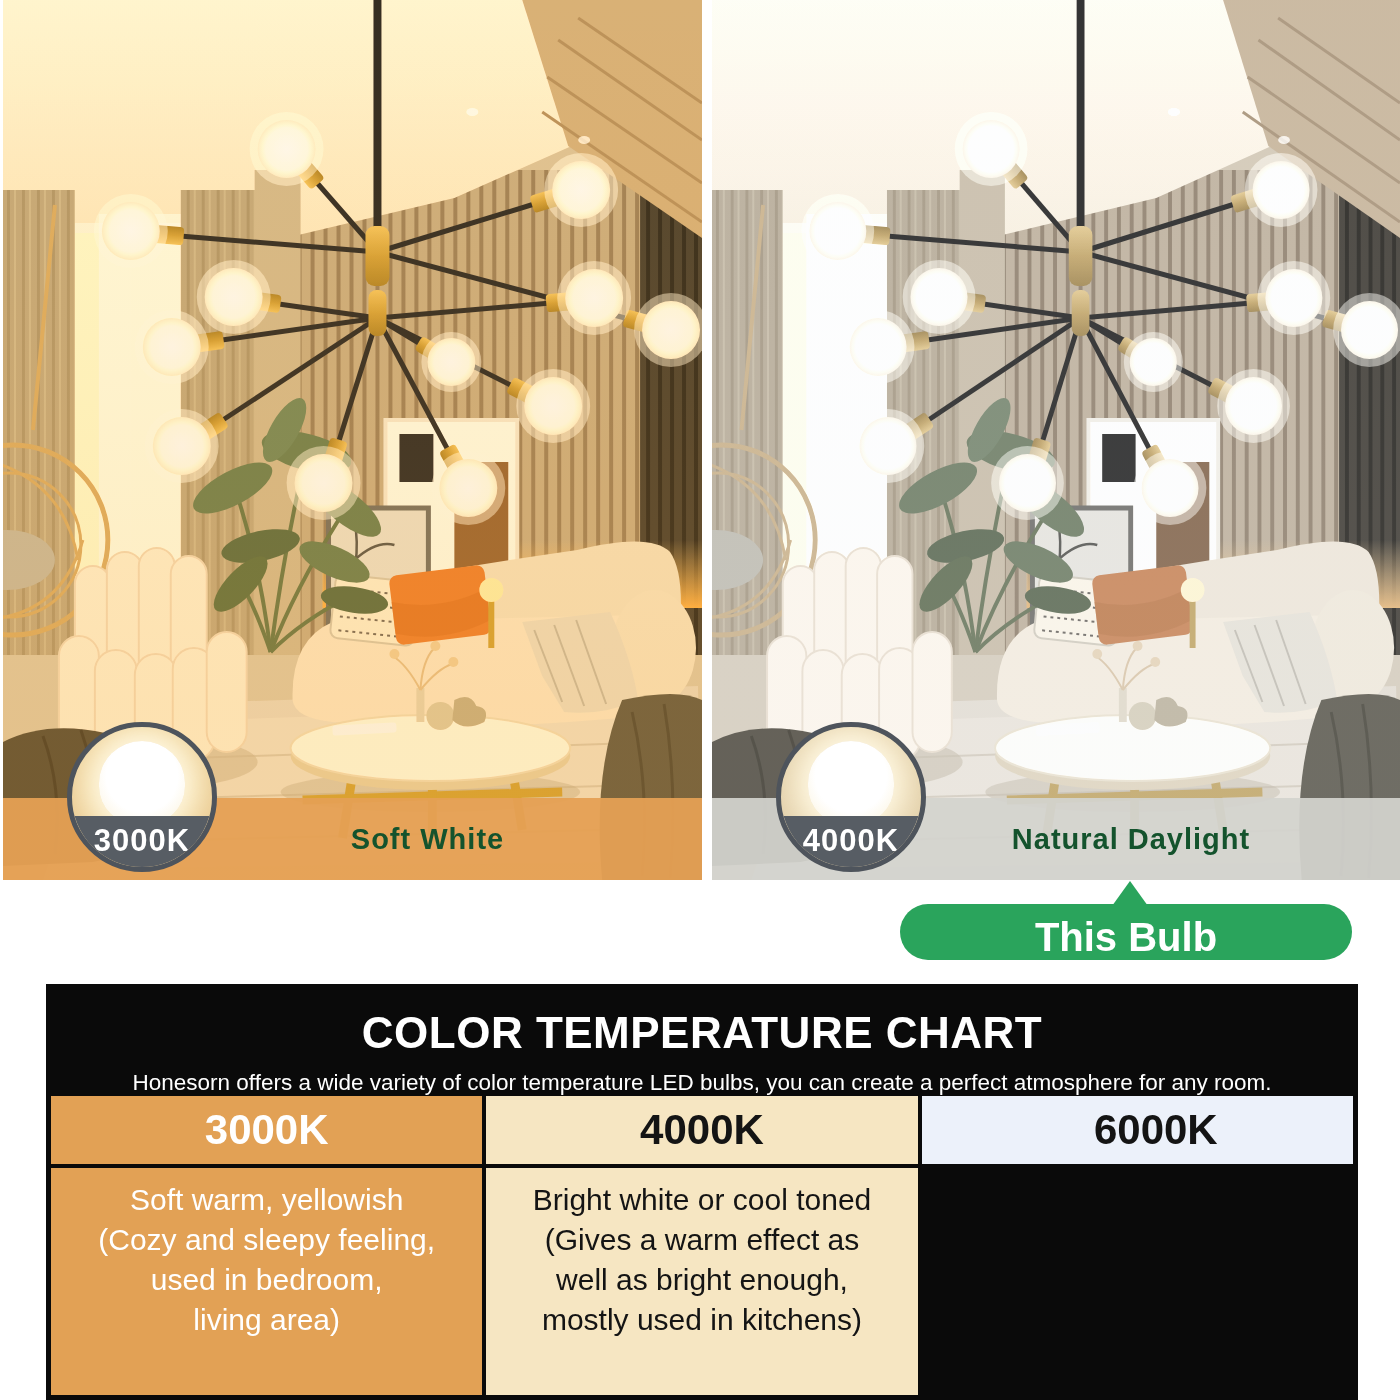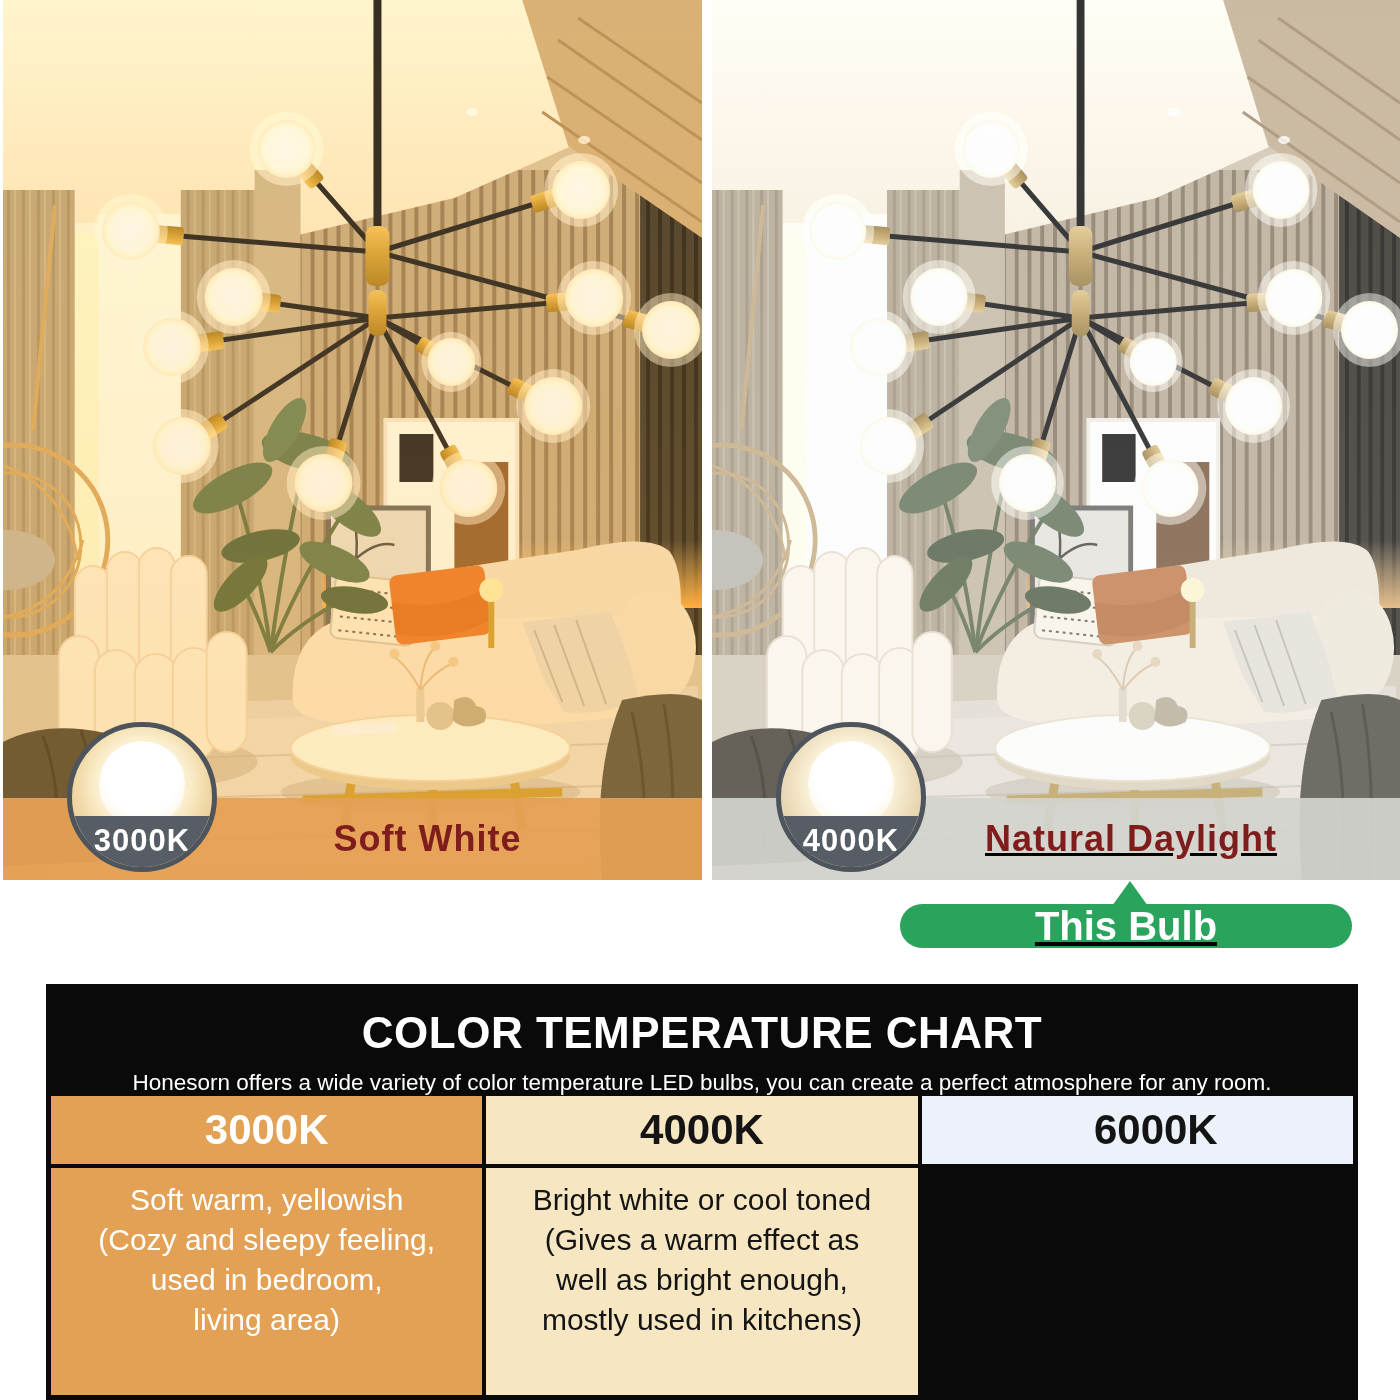--- a/index.html
+++ b/index.html
@@ -13,42 +13,42 @@
   .scene{position:absolute;inset:0;width:100%;height:100%;}
   .warm .scene{filter:sepia(.20) saturate(1.28) brightness(1.0);}
   .cool .scene{filter:saturate(.60) brightness(1.06);}
   .tint{position:absolute;inset:0;pointer-events:none;}
   .warm .tint{background:linear-gradient(180deg, rgba(255,195,100,.10), rgba(247,168,62,.22) 80%);}
   .cool .tint{background:linear-gradient(180deg, rgba(240,244,248,.10), rgba(232,236,240,.16) 80%);}
 
   
   .banner{position:absolute;left:0;right:0;bottom:0;height:82px;display:flex;align-items:center;}
   .warm .banner{background:rgba(229,160,84,.95);}
-  .cool .banner{background:rgba(211,211,206,.93);text-decoration:underline;}
-  .banner-label{flex:1;text-align:center;padding-left:150px;font-size:36px;font-weight:bold;
-                color:#7f1d1d;letter-spacing:1px;}
+  .cool .banner{background:rgba(211,211,206,.93);}
+  .banner-label{flex:1;text-align:center;padding-left:150px;font-size:29px;font-weight:bold;
+                color:#14532d;letter-spacing:1px;}
 
   
   .badge{position:absolute;left:64px;top:722px;width:150px;height:150px;border-radius:50%;
          border:5px solid #4e545c;box-sizing:border-box;overflow:hidden;z-index:5;}
   .warm .badge{background:radial-gradient(circle at 50% 40%, #fff8e4 6%, #f3dcaa 48%, #e2bc80 100%);}
   .cool .badge{background:radial-gradient(circle at 50% 40%, #fdf9ee 6%, #ecdcba 48%, #d9c59b 100%);}
   .bulb{position:absolute;left:50%;top:14px;transform:translateX(-50%);width:86px;height:84px;
         border-radius:50% 50% 46% 46%;
         background:radial-gradient(circle at 50% 42%, #ffffff 0 55%, #fdf8ea 78%, #f1e5c8 100%);
         box-shadow:0 0 26px 10px rgba(255,248,224,.85);}
   .bulb-base{position:absolute;left:50%;top:92px;transform:translateX(-50%);width:46px;height:22px;
         background:#e4d3ab;border-radius:4px 4px 14px 14px;}
   .badge-chord{position:absolute;left:-6px;right:-6px;bottom:-2px;height:53px;background:#575d64;
         display:flex;align-items:center;justify-content:center;}
   .badge-temp{color:#ffffff;font-size:31px;font-weight:bold;letter-spacing:1px;margin-top:-4px;}
 
   
-  .callout{position:absolute;left:900px;top:904px;width:452px;height:44px;background:#2aa45c;
-           border-radius:32px;display:flex;align-items:center;justify-content:center;z-index:6;text-decoration:underline;}
+  .callout{position:absolute;left:900px;top:904px;width:452px;height:56px;background:#2aa45c;
+           border-radius:32px;display:flex;align-items:flex-end;justify-content:center;z-index:6;}
   .callout-label{color:#ffffff;font-size:40px;font-weight:bold;}
   .callout-pointer{position:absolute;left:1112px;top:881px;width:0;height:0;z-index:6;
            border-left:18px solid transparent;border-right:18px solid transparent;
            border-bottom:25px solid #2aa45c;}
 
   
   .chart{position:absolute;left:46px;top:984px;width:1312px;height:416px;background:#0a0a0a;
          box-sizing:border-box;}
   .chart-title{margin-top:24px;text-align:center;color:#ffffff;font-size:44px;font-weight:bold;
          letter-spacing:.5px;}

